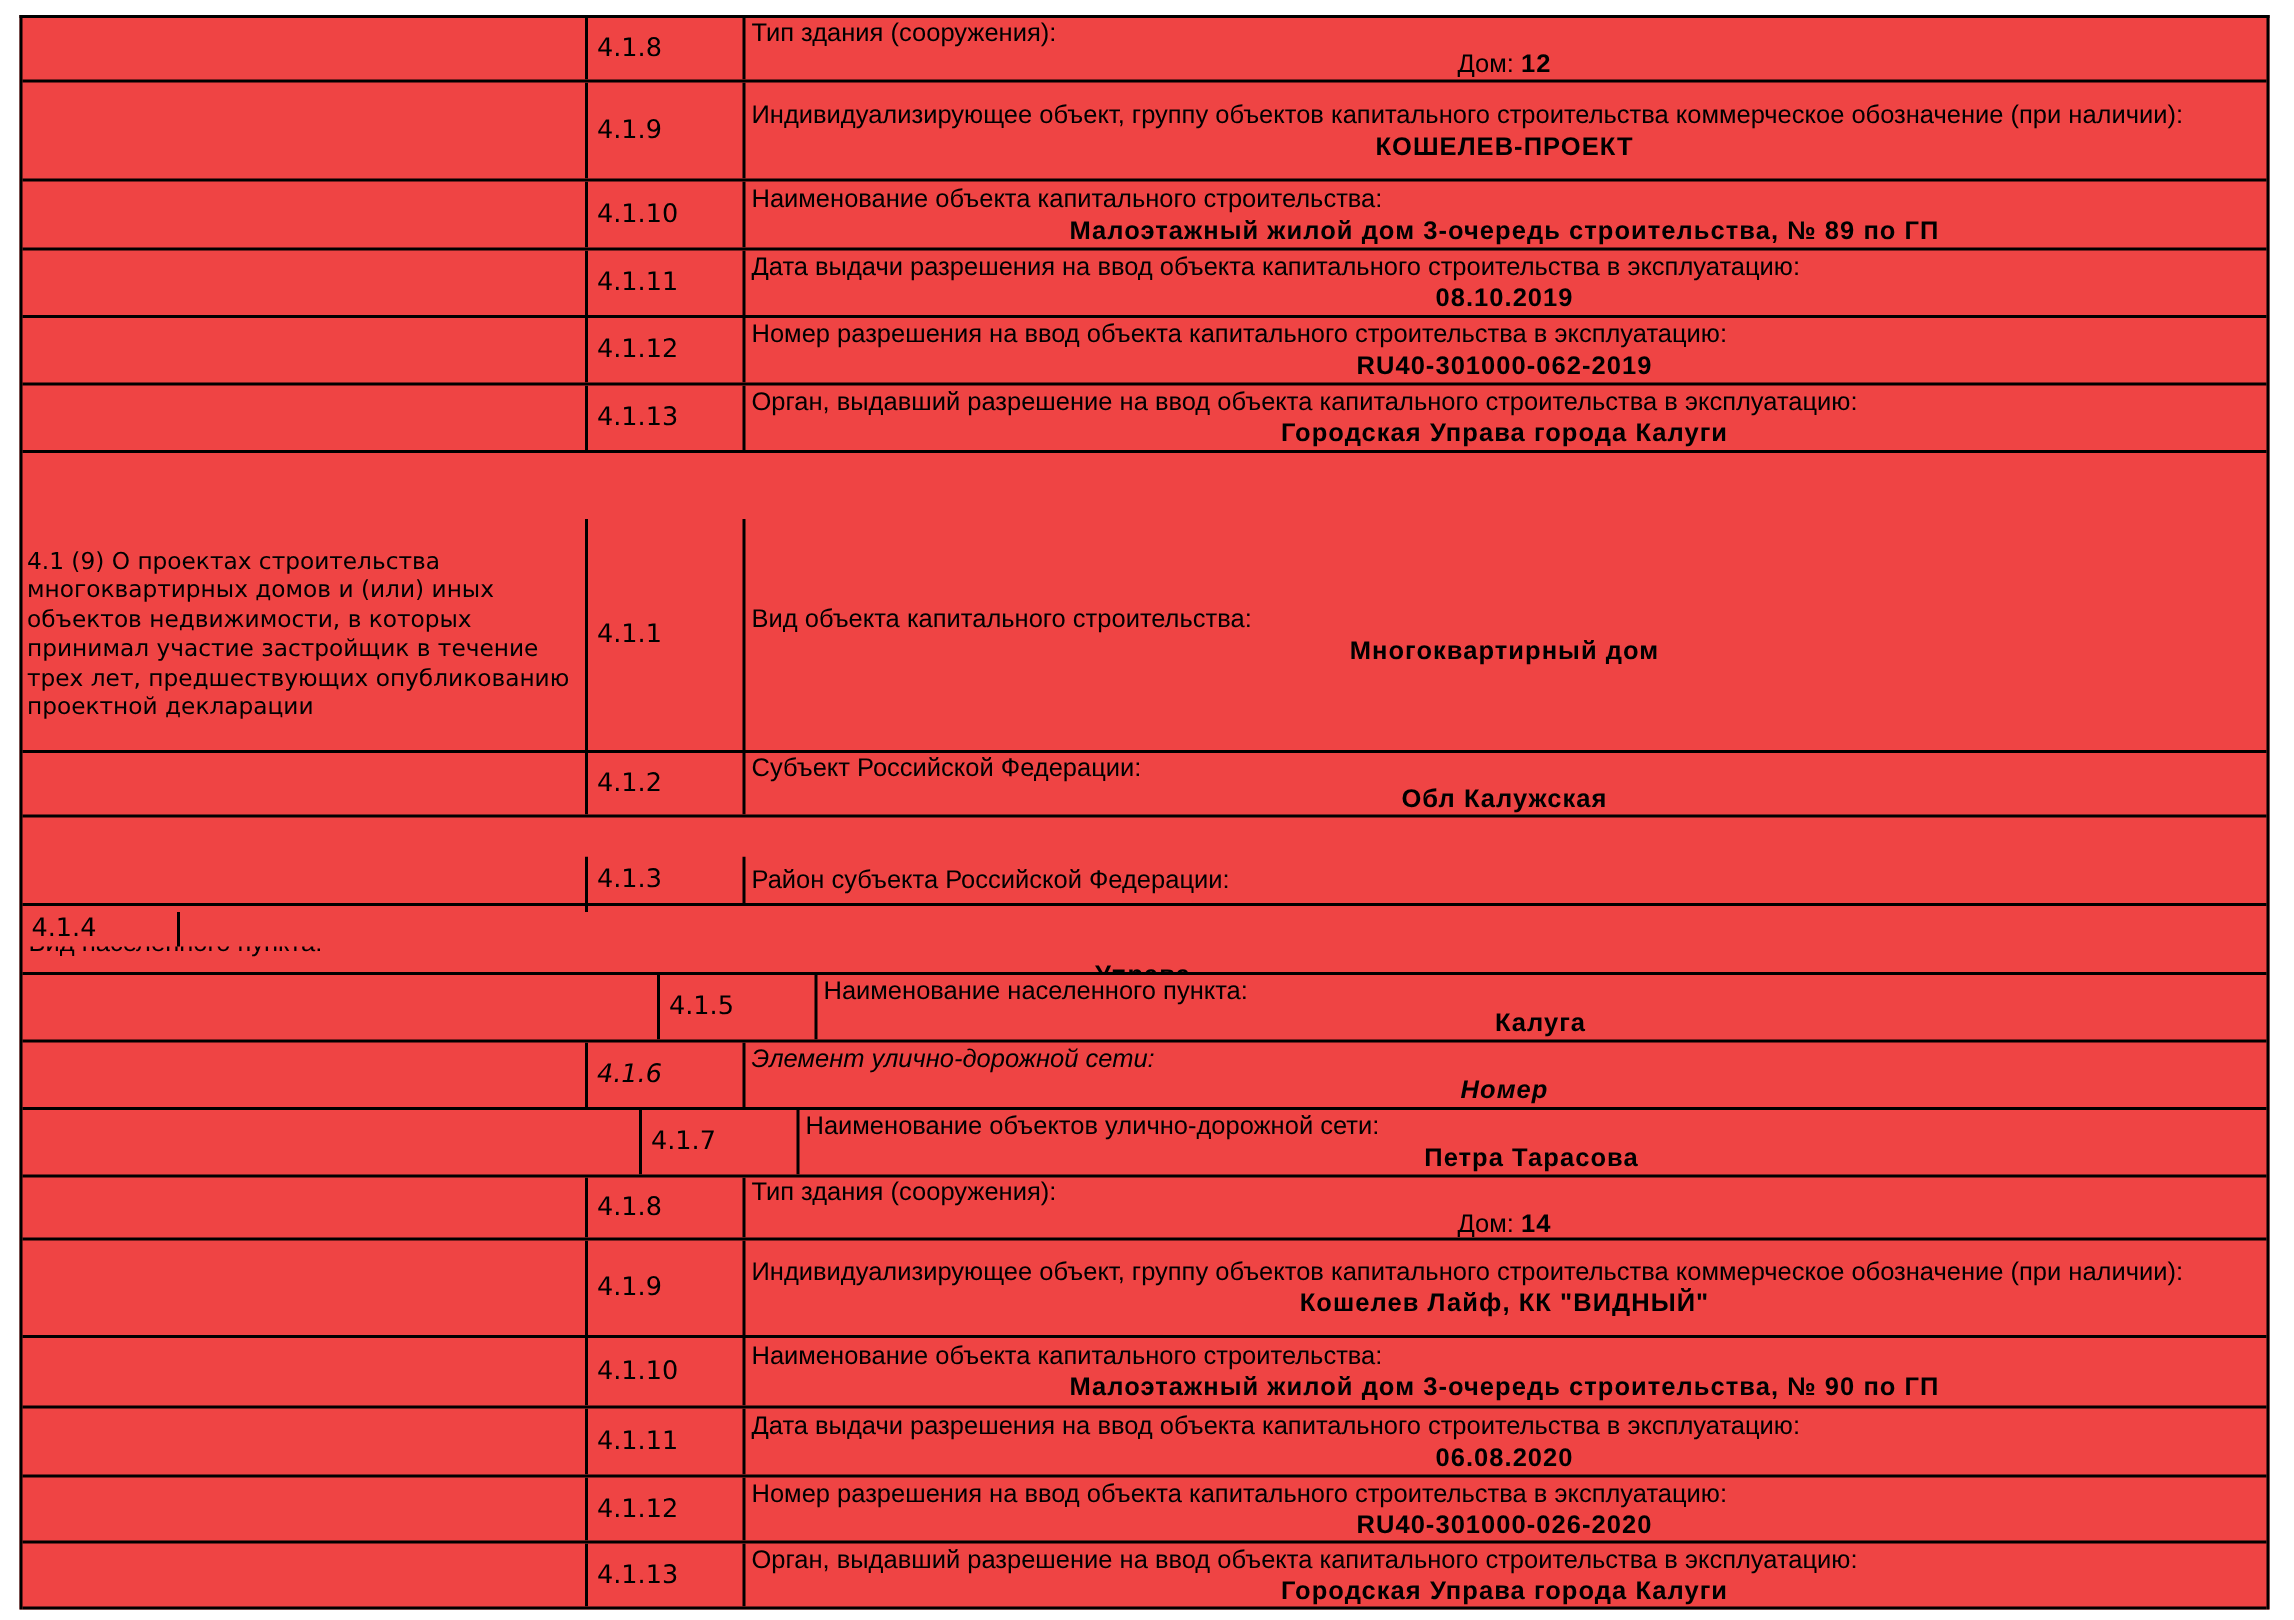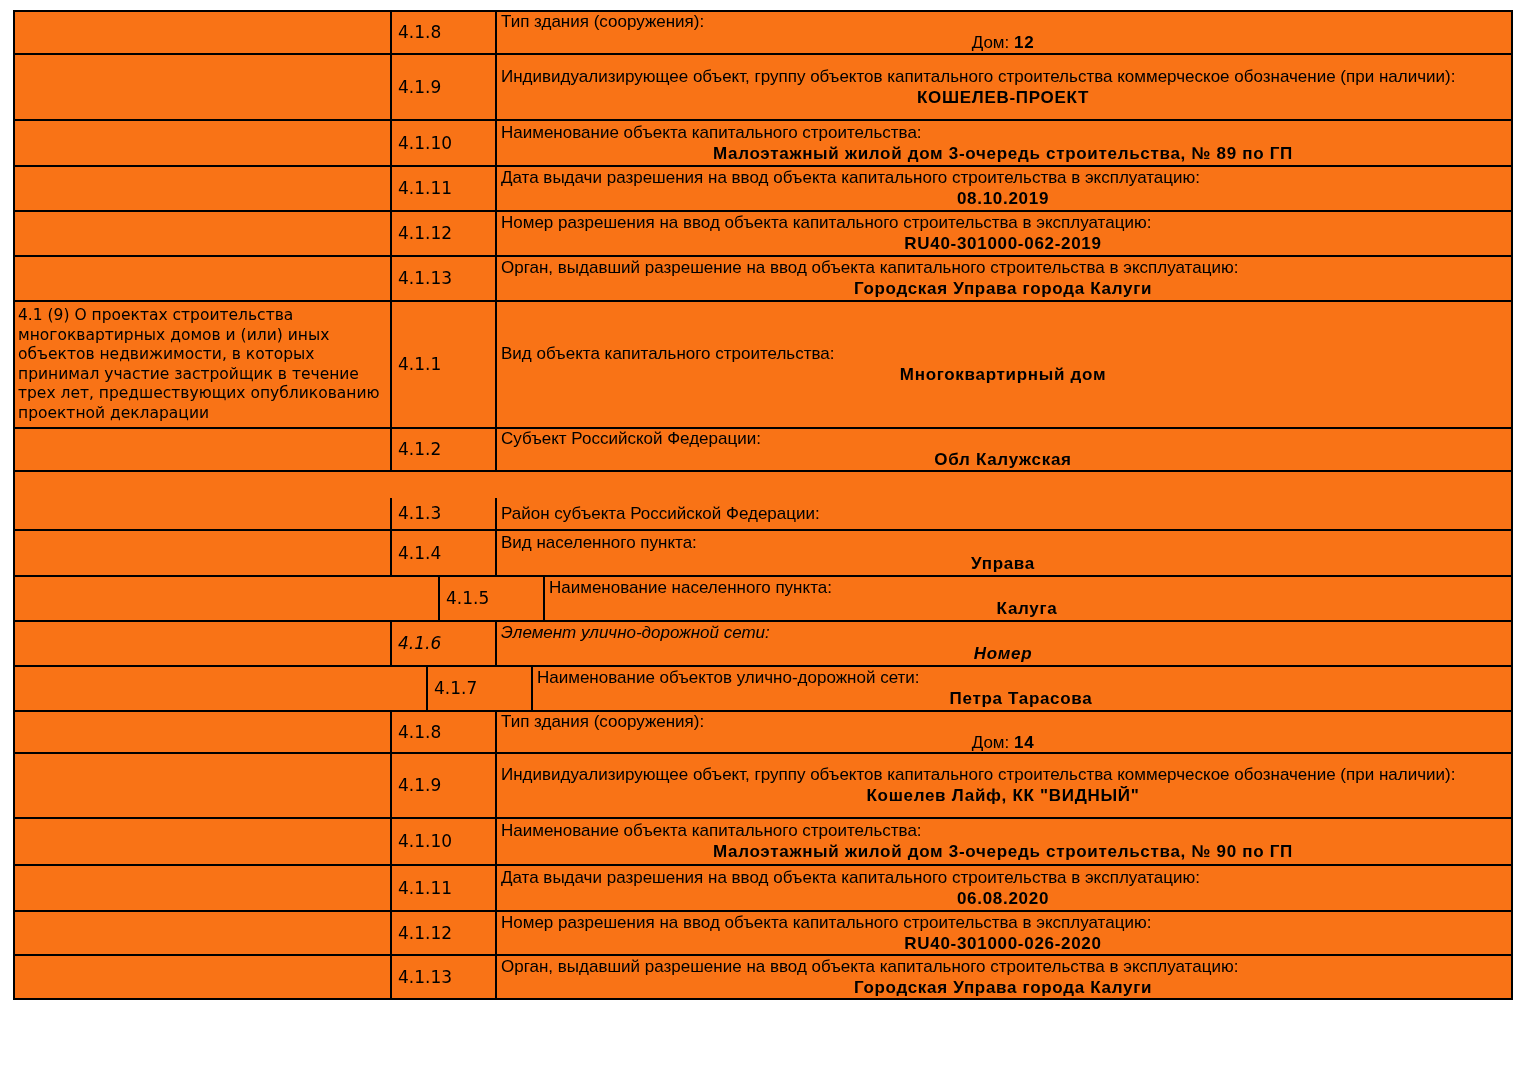--- a/index.html
+++ b/index.html
@@ -17,21 +17,21 @@
   }
   .doc-table {
     position: absolute;
     left: 13px;
     top: 10px;
     width: 1500px;
     box-sizing: border-box;
     border-top: 2px solid #000;
     border-left: 2px solid #000;
     border-right: 2px solid #000;
-    background: #f97316;
+    background: #ef4444;
   }
   .row {
     display: flex;
     box-sizing: border-box;
     border-bottom: 2px solid #000;
     overflow: hidden;
   }
   .cell {
     box-sizing: border-box;
     display: flex;
@@ -126,21 +126,21 @@
       </div>
     </div>
     <div class="row" style="height: 45px;">
       <div class="cell c1"></div>
       <div class="cell c2">4.1.13</div>
       <div class="cell c3">
         <div class="field-label">Орган, выдавший разрешение на ввод объекта капитального строительства в эксплуатацию:</div>
         <div class="value-line"><span class="value-bold">Городская Управа города Калуги</span></div>
       </div>
     </div>
-    <div class="row" style="height: 127px;">
+    <div class="row" style="height: 156px; margin-top: 44px;">
       <div class="cell c1">
         <div class="section-text">4.1 (9) О проектах строительства многоквартирных домов и (или) иных объектов недвижимости, в которых принимал участие застройщик в течение трех лет, предшествующих опубликованию проектной декларации</div>
       </div>
       <div class="cell c2">4.1.1</div>
       <div class="cell c3">
         <div class="field-label">Вид объекта капитального строительства:</div>
         <div class="value-line"><span class="value-bold">Многоквартирный дом</span></div>
       </div>
     </div>
     <div class="row" style="height: 43px;">
@@ -151,21 +151,21 @@
         <div class="value-line"><span class="value-bold">Обл Калужская</span></div>
       </div>
     </div>
     <div class="row" style="height: 33px; margin-top: 26px;">
       <div class="cell c1"></div>
       <div class="cell c2">4.1.3</div>
       <div class="cell c3">
         <div class="field-label">Район субъекта Российской Федерации:</div>
       </div>
     </div>
-    <div class="row" style="height: 46px;">
+    <div class="row" style="height: 46px; flex-direction: column;">
       <div class="cell c1"></div>
       <div class="cell c2">4.1.4</div>
       <div class="cell c3">
         <div class="field-label">Вид населенного пункта:</div>
         <div class="value-line"><span class="value-bold">Управа</span></div>
       </div>
     </div>
     <div class="row" style="height: 45px; padding-left: 48px;">
       <div class="cell c1"></div>
       <div class="cell c2">4.1.5</div>

